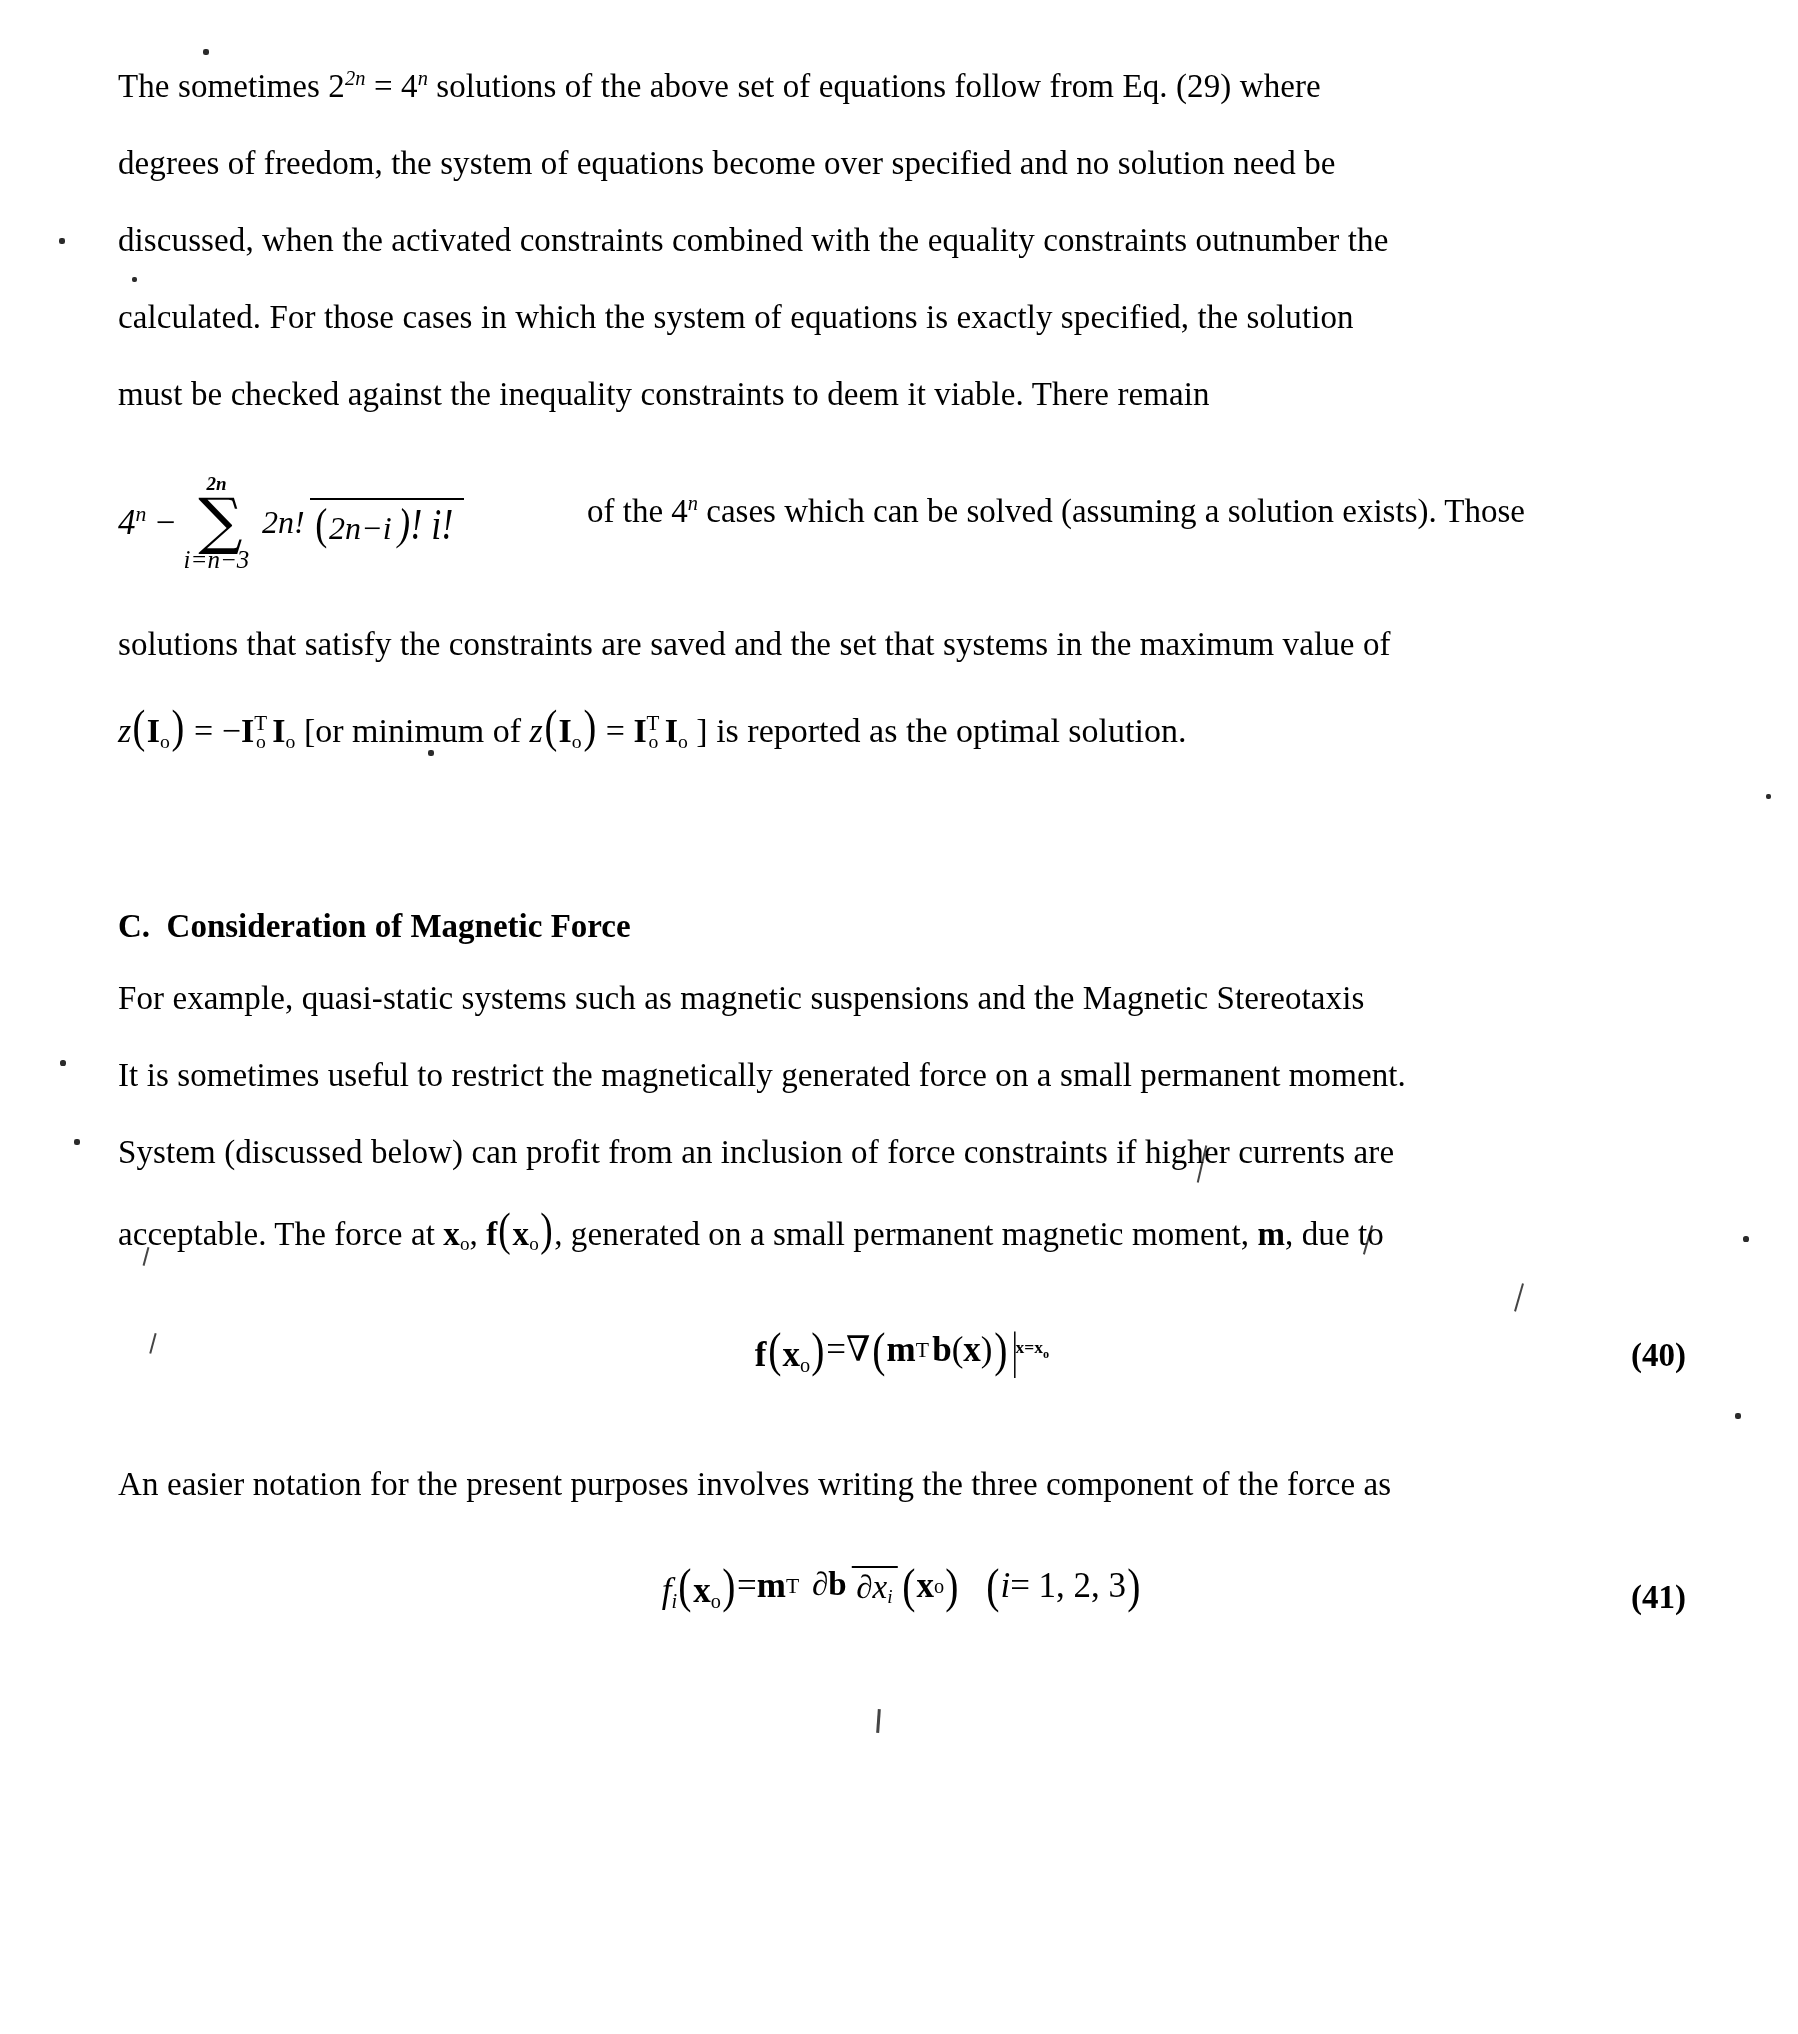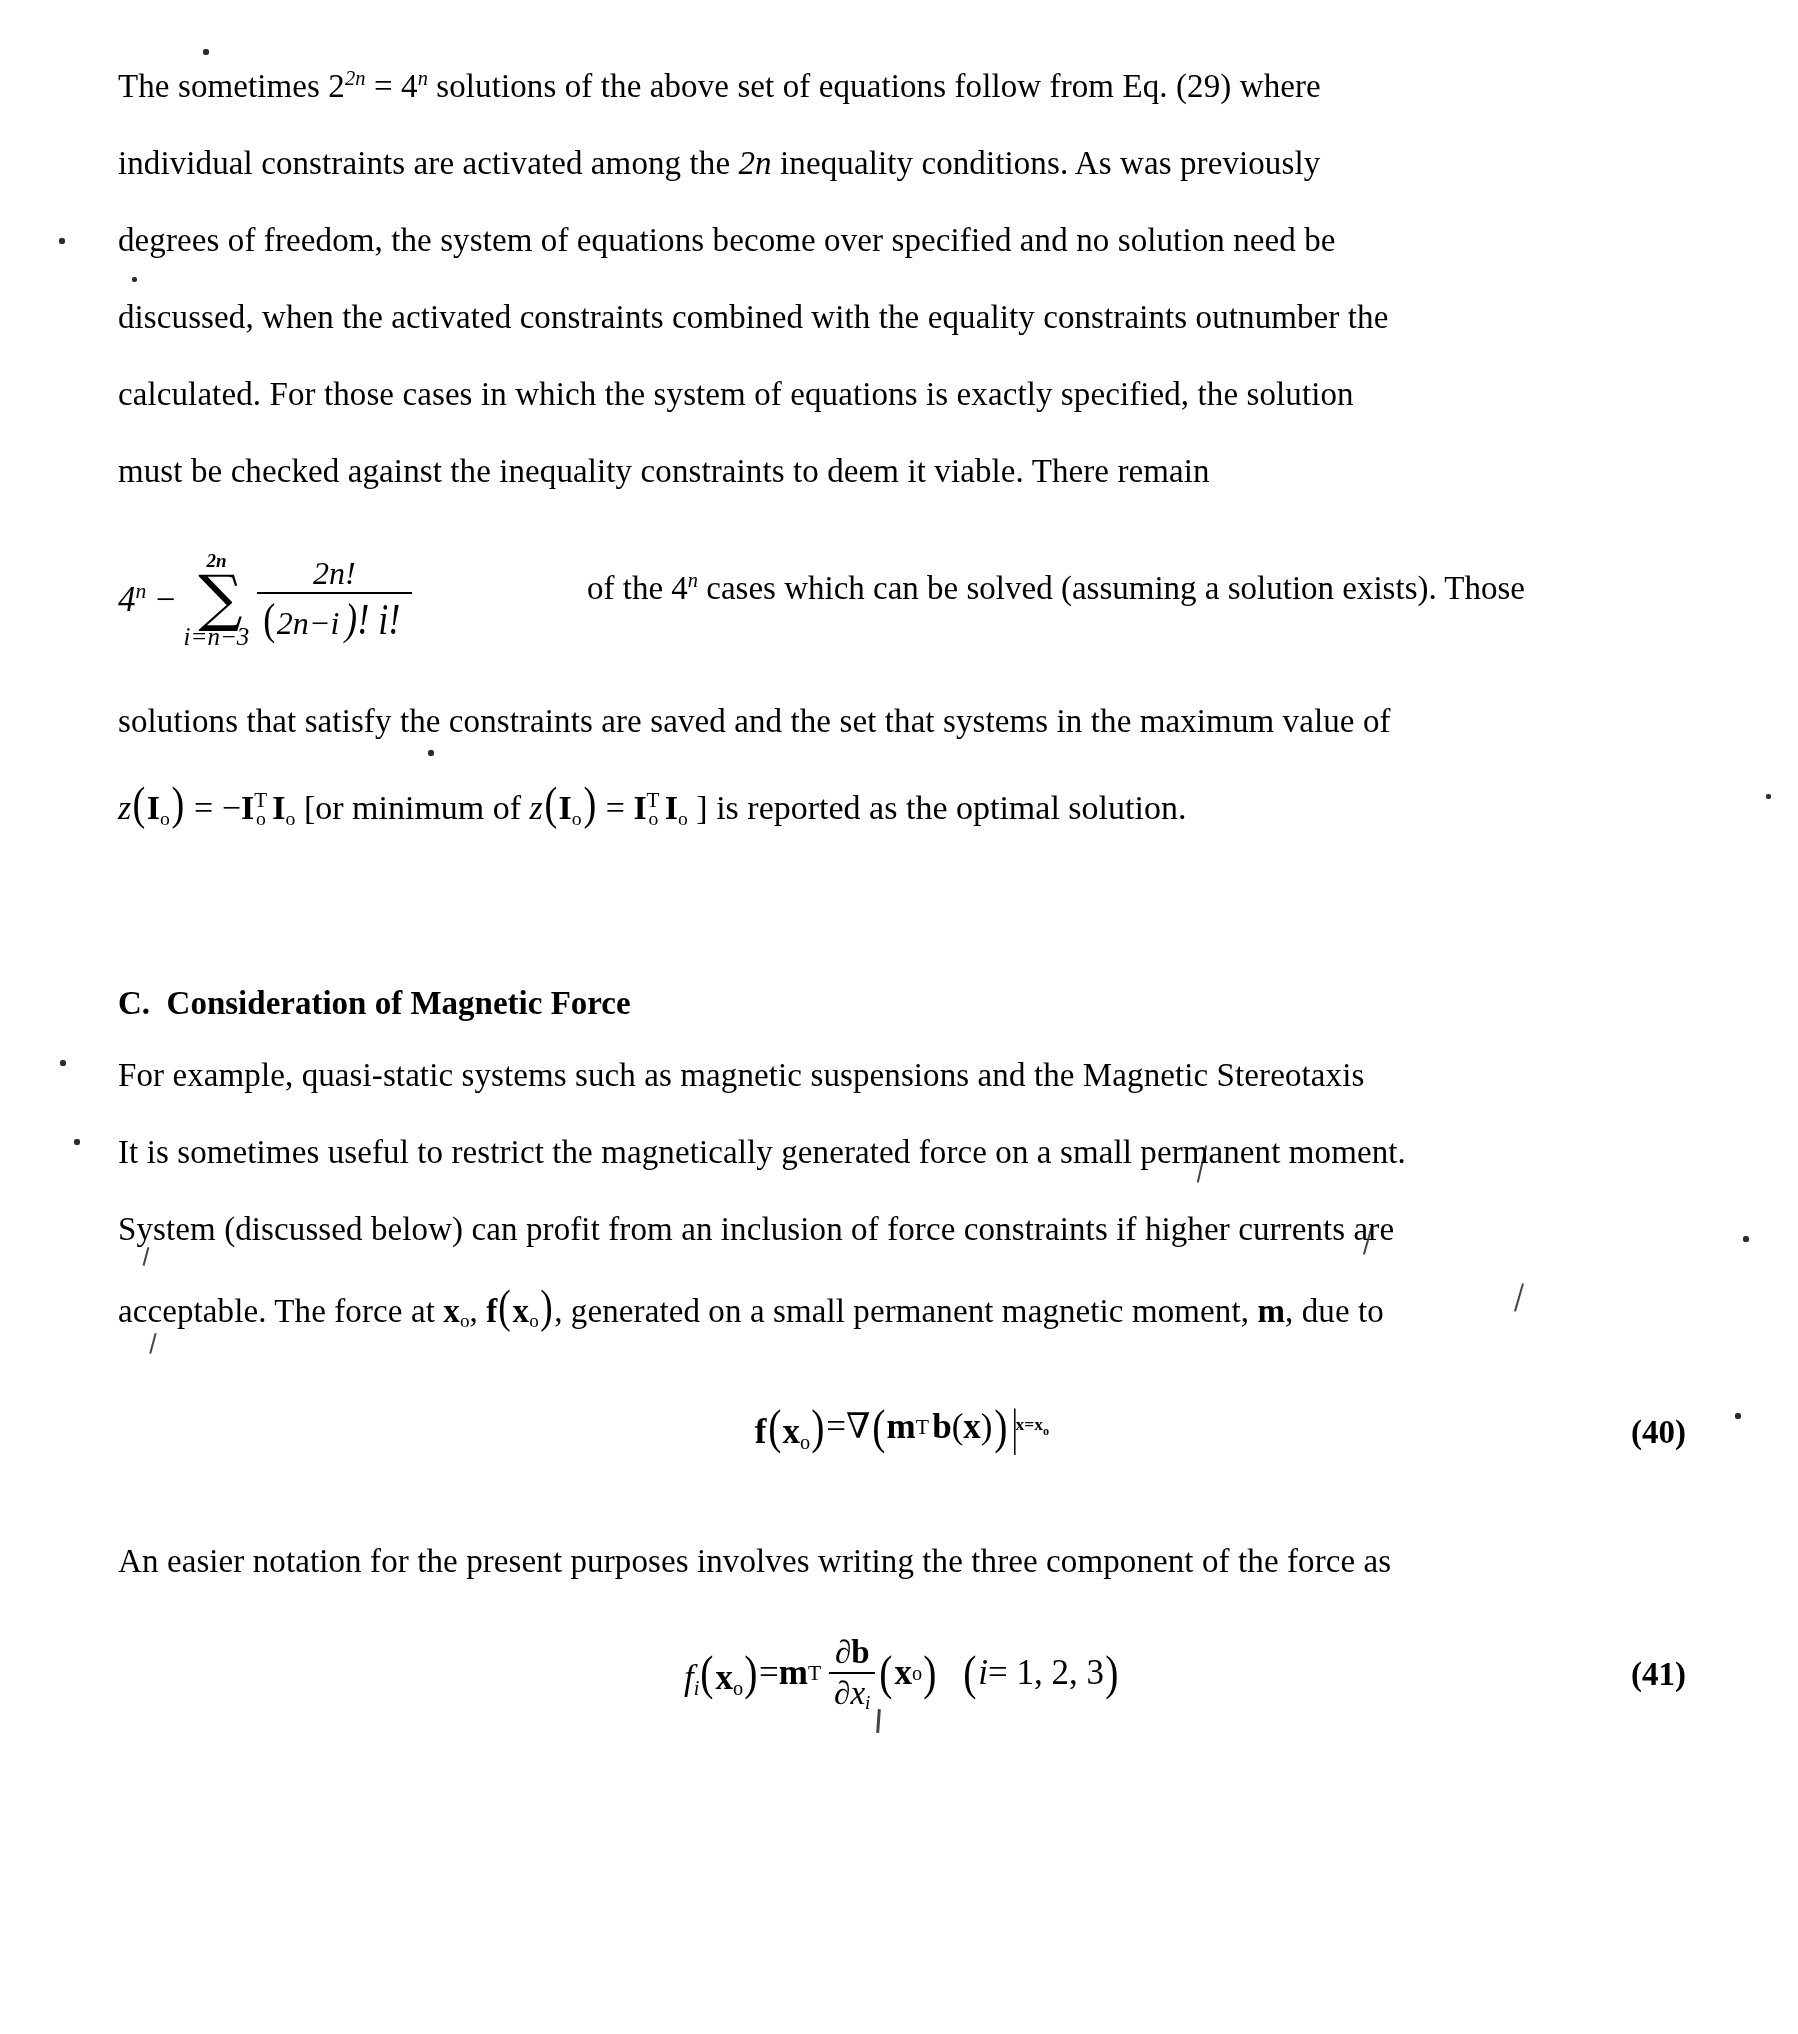--- a/index.html
+++ b/index.html
@@ -80,21 +80,21 @@
     font-weight: bold;
     margin-bottom: -3.2px;
   }
   .sigma-bot {
     font-size: 25px;
     font-style: italic;
     margin-top: -4.8px;
   }
   .frac {
     display: inline-flex;
-    flex-direction: column;
+    flex-direction: row;
     align-items: center;
     vertical-align: middle;
     margin: 0 8px;
     line-height: 1.06;
   }
   .frac .num { padding: 0 4.8px 1.6px 4.8px; font-size: 33px; }
   .frac .den { padding: 2.4px 4.8px 0 4.8px; font-size: 33px; border-top: 2.4px solid #000; }
   .frac-tall .num { font-size: 32px; }
   .frac-tall .den { font-size: 32px; }
   .tail-text {
@@ -181,23 +181,20 @@
   <div class="stroke" style="left:152px; top:1333px; width:2.4px; height:20.6px; transform:rotate(15deg);"></div>
   <div class="stroke" style="left:145px; top:1247px; width:2.4px; height:19px; transform:rotate(15deg);"></div>
   <div class="stroke" style="left:877px; top:1709px; width:3.2px; height:24px; transform:rotate(4deg);"></div>
 
   <div class="body-col">
 
     <div class="para-line">
       <span>The sometimes </span><span class="mathitem"><span>2</span><sup class="sm">2n</sup></span><span class="mathitem"><span> = 4</span><sup class="sm">n</sup></span><span> solutions of the above set of equations follow from Eq. (29) where</span>
     </div>
 
-    <div class="para-line">
-      <span>individual constraints are activated among the </span><i class="mi">2n</i><span> inequality conditions.  As was previously</span>
-    </div>
 
     <div class="para-line">degrees of freedom, the system of equations become over specified and no solution need be</div>
     <div class="para-line">discussed, when the activated constraints combined with the equality constraints outnumber the</div>
     <div class="para-line">calculated.  For those cases in which the system of equations is exactly specified, the solution</div>
     <div class="para-line">must be checked against the inequality constraints to deem it viable.  There remain</div>
 
     <div class="gap-sm"></div>
 
     <div class="sum-line">
       <span class="sum-expr">

